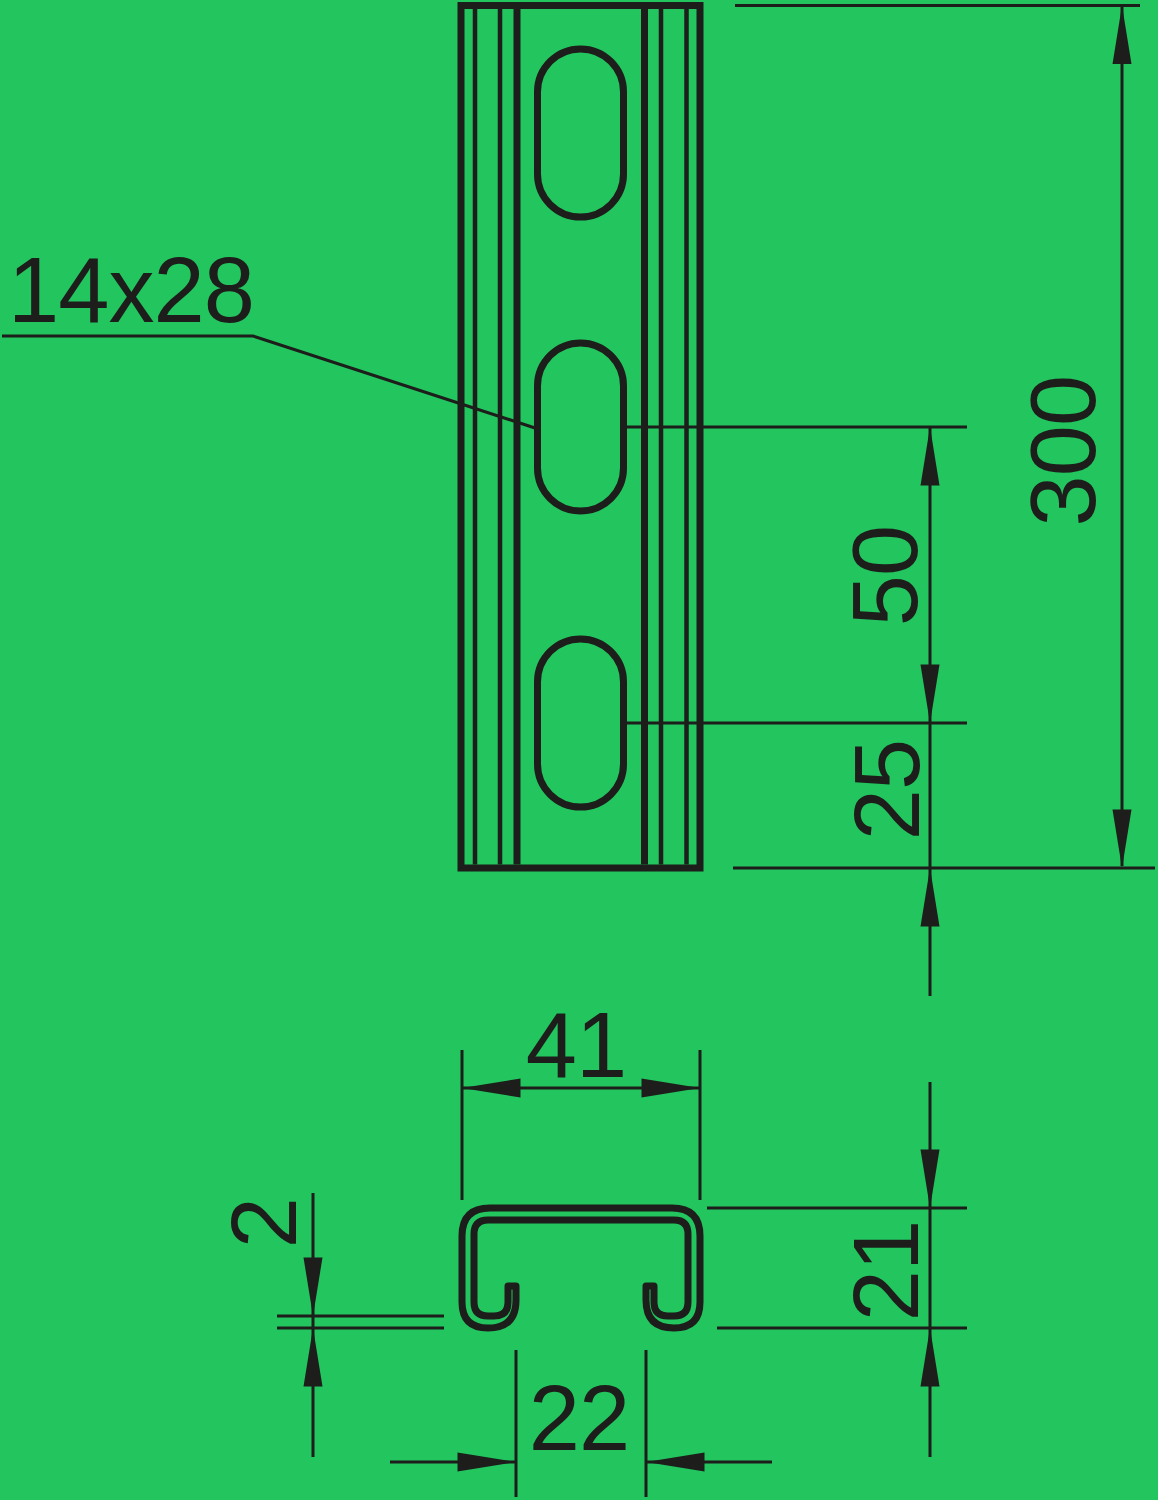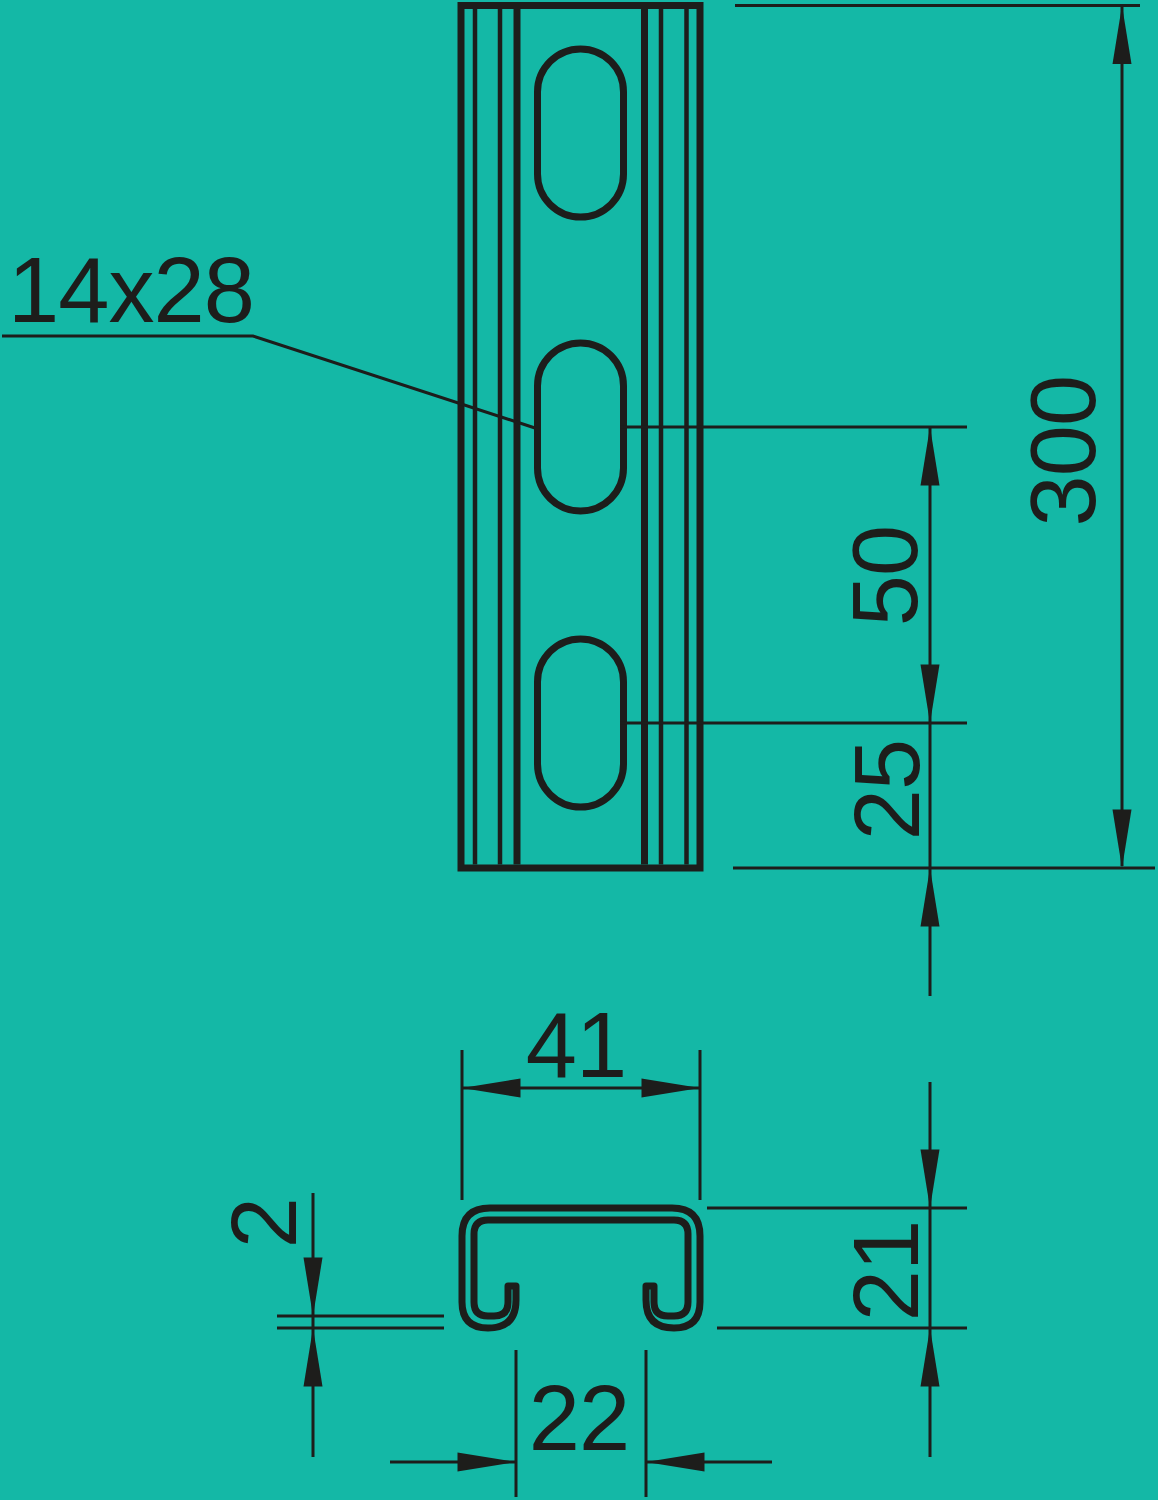--- a/index.html
+++ b/index.html
@@ -3,21 +3,21 @@
 <meta charset="utf-8">
 <style>
   html, body {
     margin: 0;
     padding: 0;
     background: #ffffff;
   }
   #stage {
     width: 1158px;
     height: 1500px;
-    background: #14b8a6;
+    background: #22c55e;
     position: relative;
     overflow: hidden;
   }
   svg { display: block; }
   .obj-thick  { stroke: #1d1d1b; stroke-width: 7;   fill: none; }
   .obj-mid    { stroke: #1d1d1b; stroke-width: 7;   fill: none; }
   .obj-thin   { stroke: #1d1d1b; stroke-width: 4.5; fill: none; }
   .dim-line   { stroke: #1d1d1b; stroke-width: 3;   fill: none; }
   .arrow      { fill: #1d1d1b; stroke: none; }
   .dim-text {

